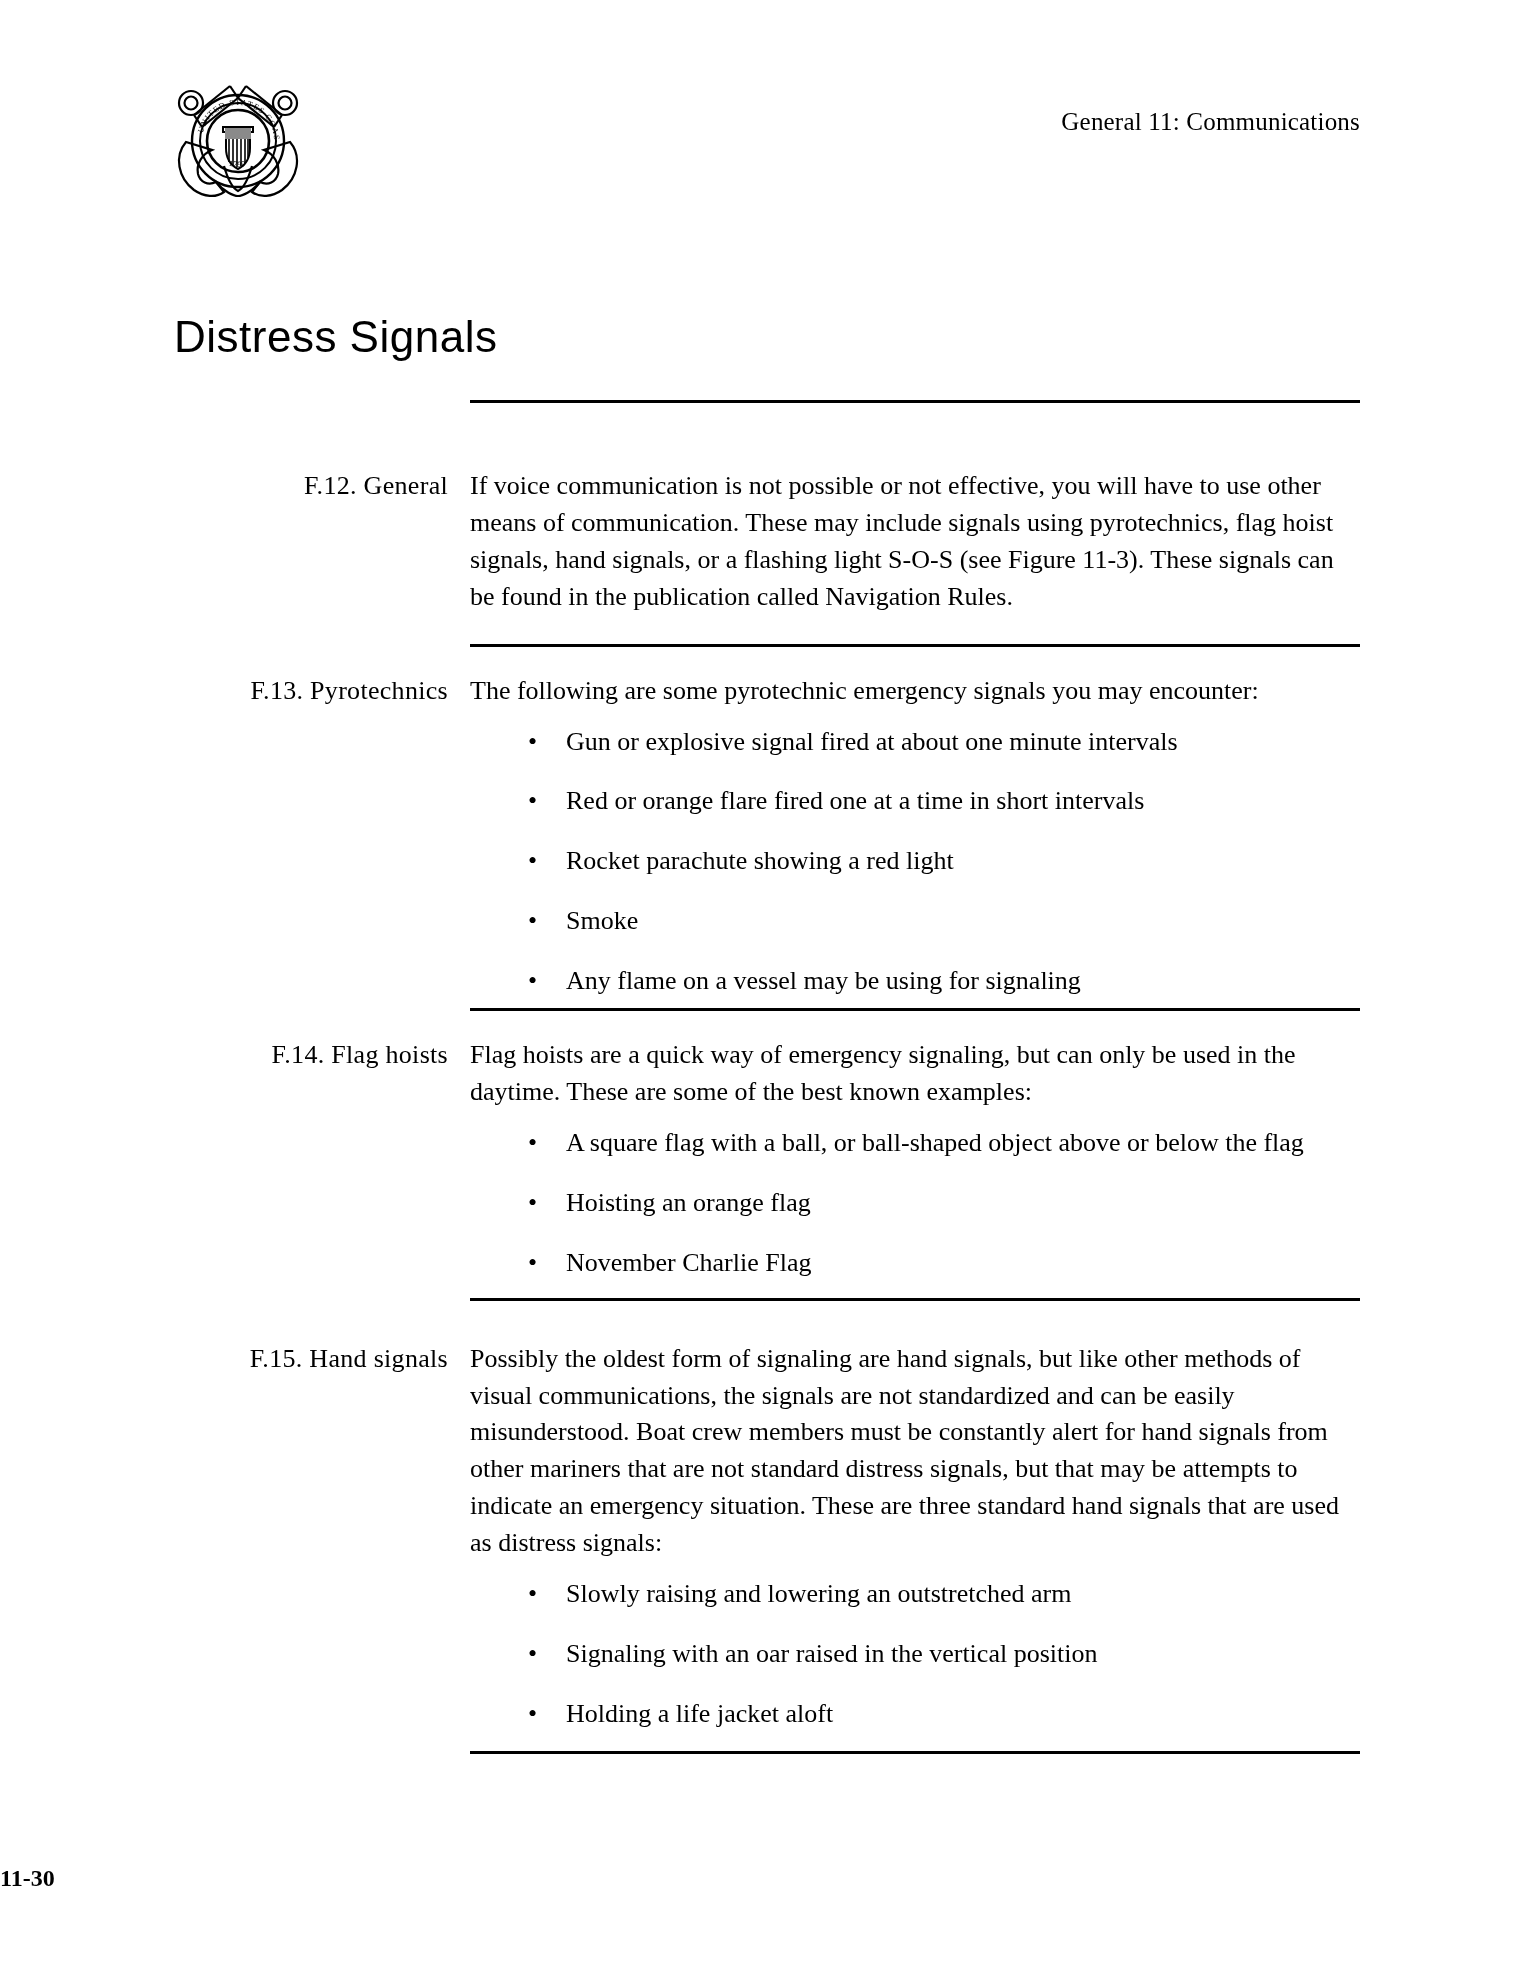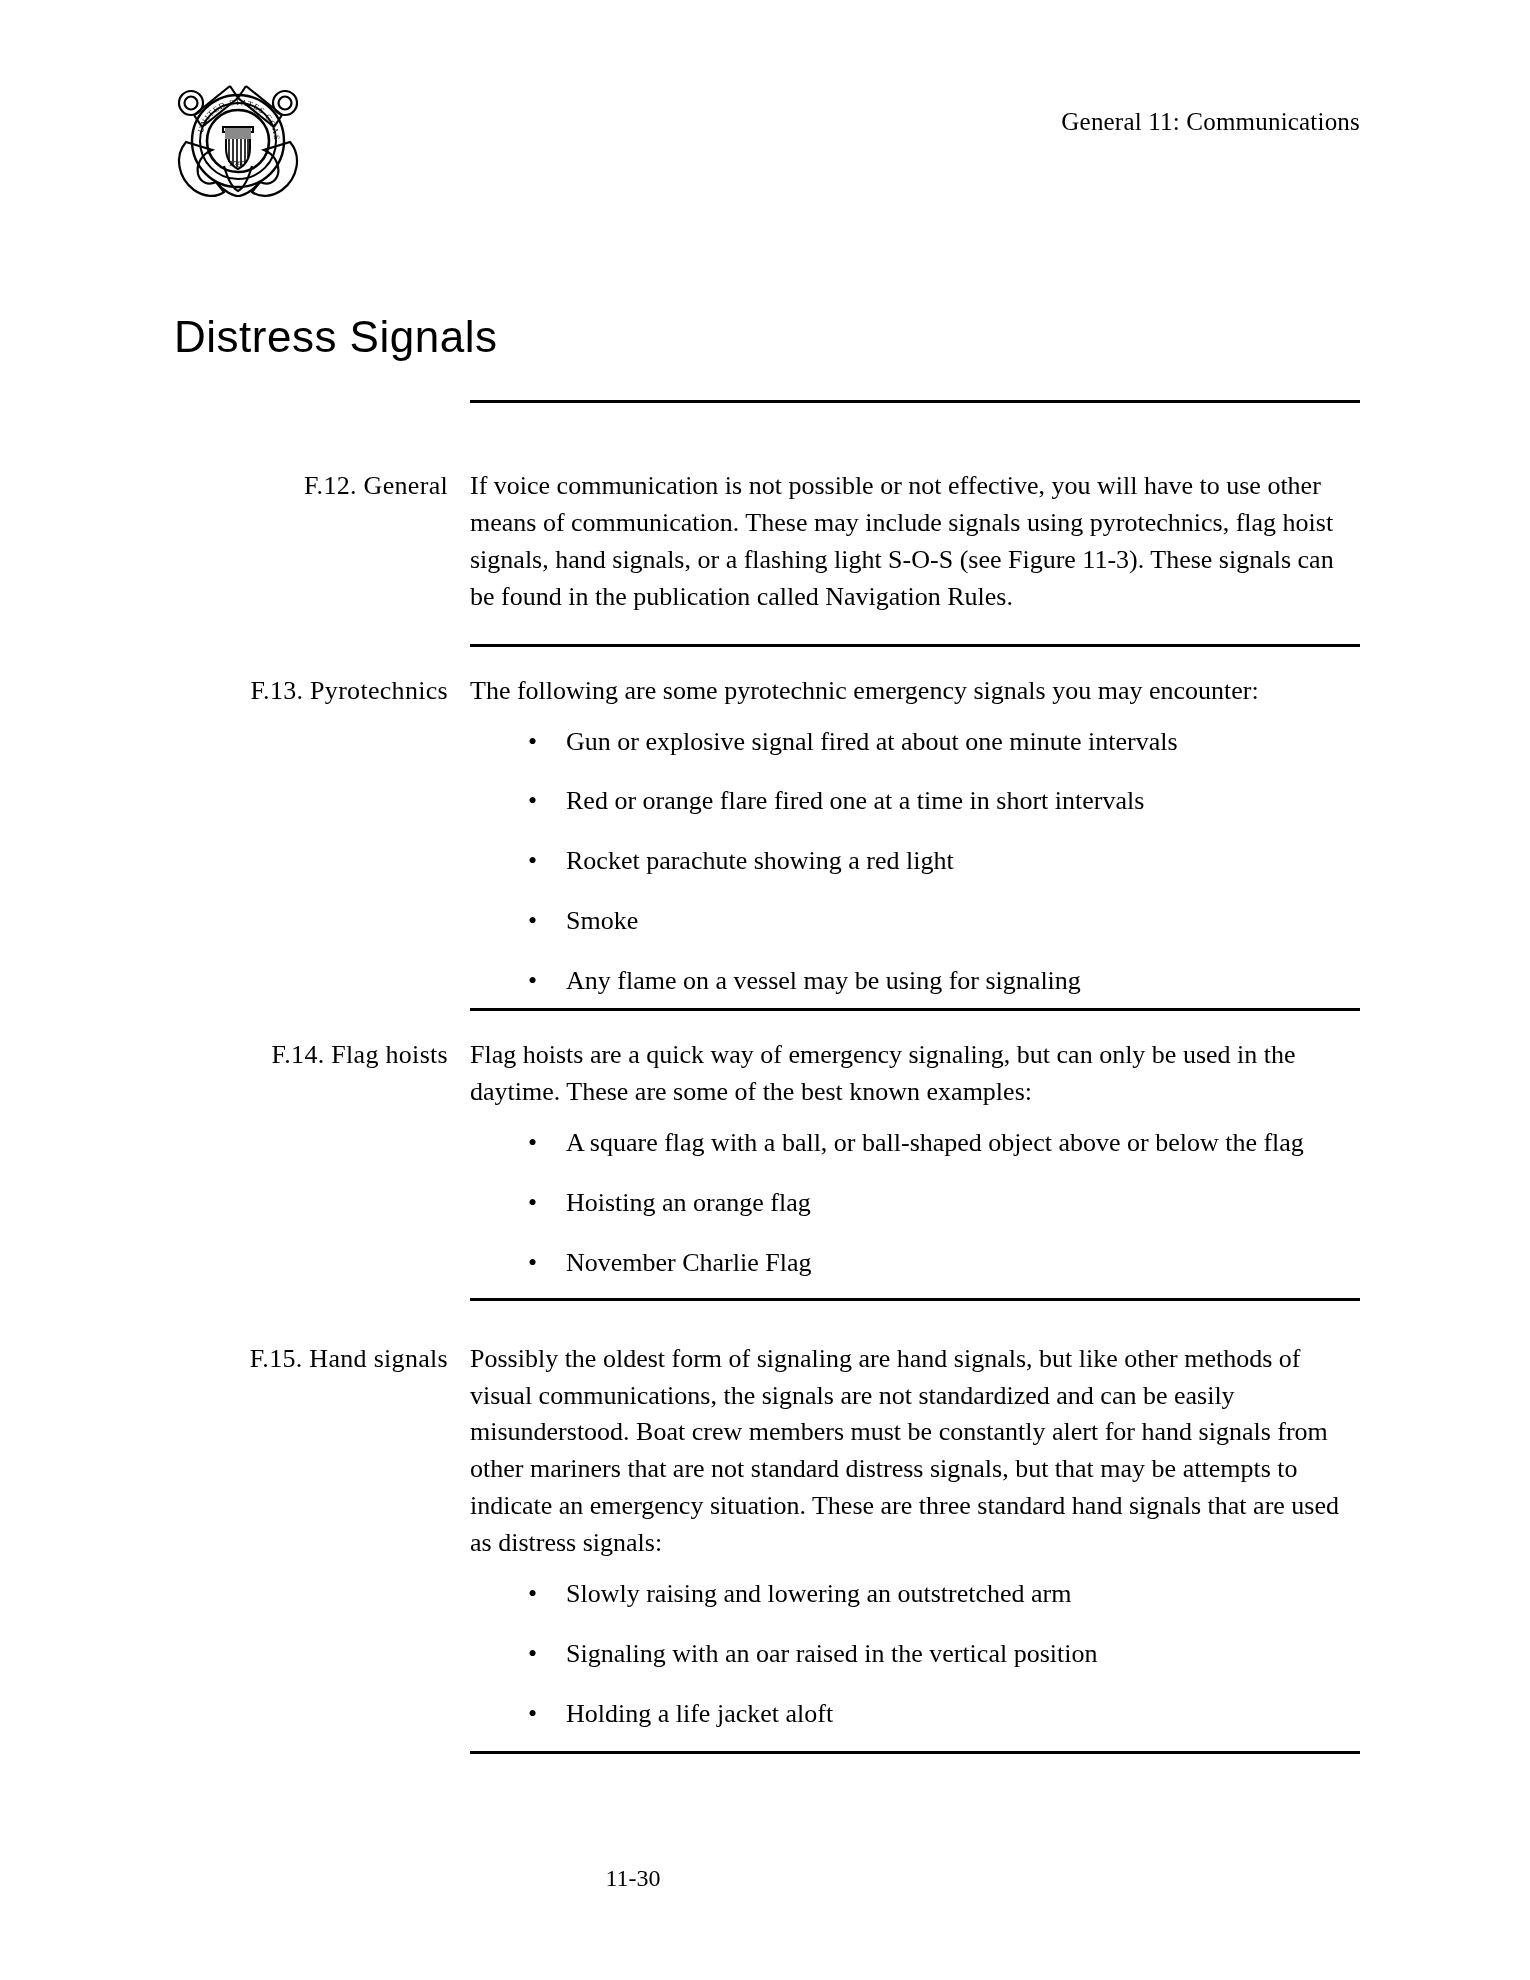--- a/index.html
+++ b/index.html
@@ -125,22 +125,23 @@
   .section.pyro .row { padding-top: 26px; padding-bottom: 4px; }
   .section.flag .row { padding-top: 26px; padding-bottom: 12px; }
   .section.hand .row { padding-top: 40px; padding-bottom: 14px; }
 
   
   .footer {
     position: absolute;
     left: 0;
     bottom: 88px;
     width: 1266px;
-    text-align: center;
+    text-align: left;
     font-size: 24px;
+    font-weight: bold;
   }
 </style>
 </head>
 <body>
 
 <div class="page">
 
   <div class="header">
 
     <div class="seal">

